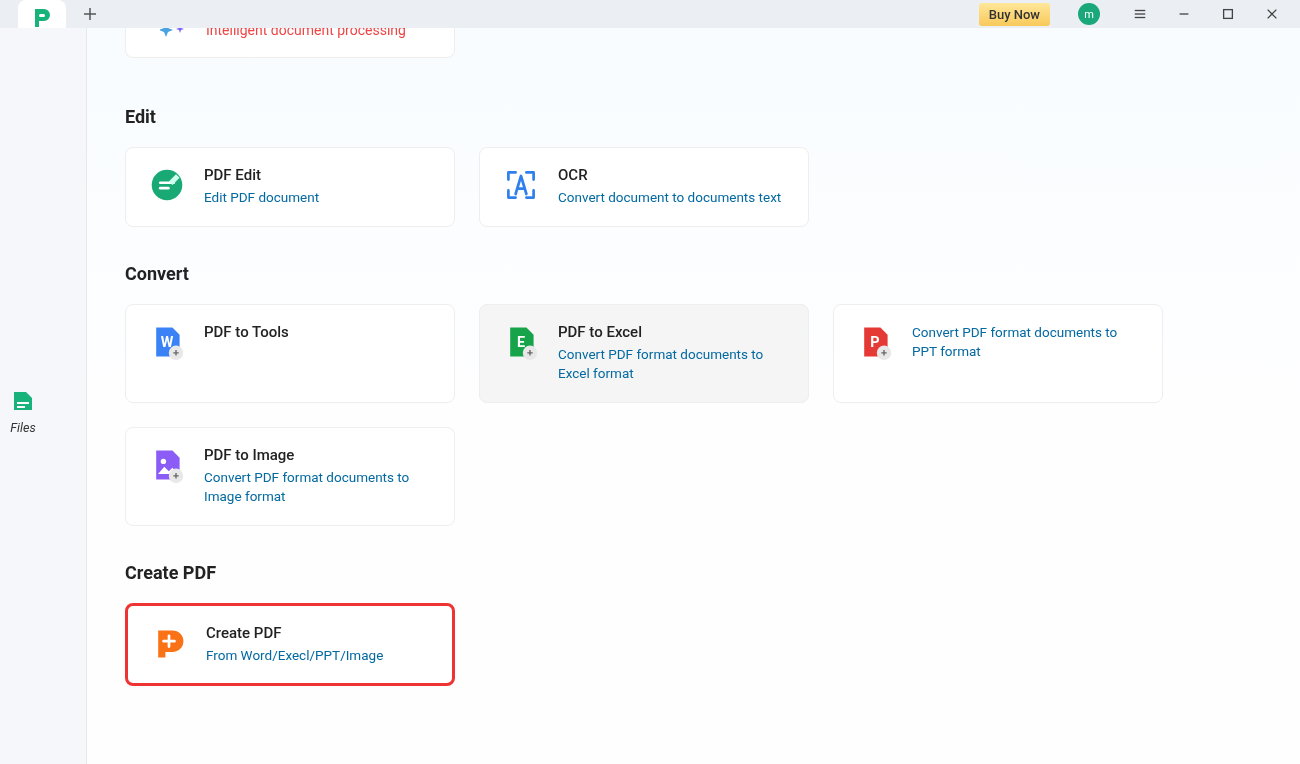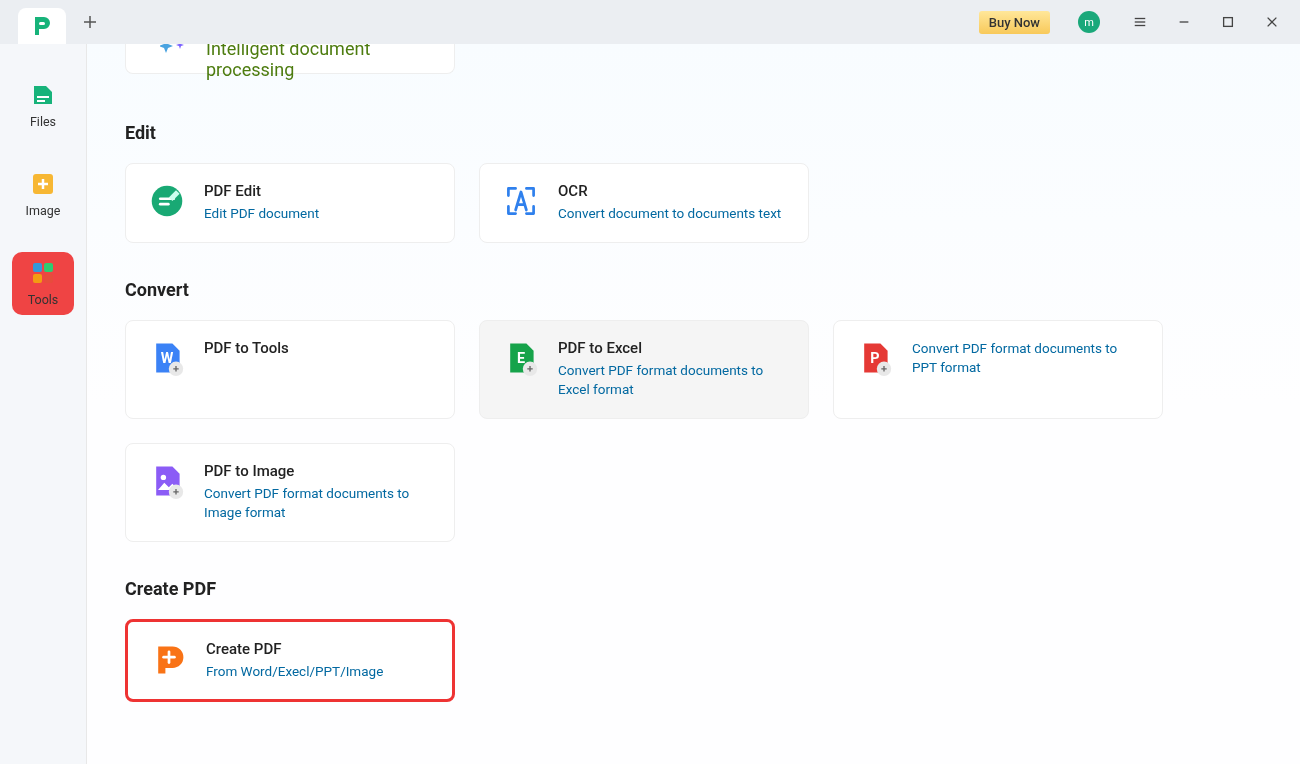--- a/index.html
+++ b/index.html
@@ -1,38 +1,38 @@
 <!DOCTYPE html>
 <html><head>
 <meta charset="utf-8">
 <style>
 * { margin: 0; padding: 0; box-sizing: border-box; font-family: -apple-system, BlinkMacSystemFont, "Segoe UI", Roboto, sans-serif; }
 body { width: 1300px; height: 764px; background: #ebeef2; overflow: hidden; display: flex; flex-direction: column; }
 
-.titlebar { height: 44px; background: #ebeef2; display: flex; align-items: center; padding: 0 6px; }
+.titlebar { height: 28px; background: #ebeef2; display: flex; align-items: center; padding: 0 6px; }
 .tab { width: 48px; height: 36px; background: #fff; border-radius: 8px 8px 0 0; display: flex; align-items: center; justify-content: center; margin-top: 8px; margin-left: 12px; }
 .logo-p { width: 24px; height: 24px; position: relative; }
 .logo-p svg { width: 24px; height: 24px; }
 .newtab { width: 36px; height: 36px; display: flex; align-items: center; justify-content: center; margin-left: 6px; color: #555; font-size: 20px; cursor: pointer; }
 .titlebar-spacer { flex: 1; }
 .buy-now { background: linear-gradient(180deg,#ffe79a,#f8c95a); color: #333; font-size: 13px; padding: 4px 10px; border-radius: 3px; cursor: pointer; font-weight: 500; }
 .avatar { width: 22px; height: 22px; border-radius: 50%; background: #1aa87a; color: #fff; font-size: 11px; display: flex; align-items: center; justify-content: center; margin-left: 28px; cursor: pointer; }
 .tb-btn { width: 44px; height: 44px; display: flex; align-items: center; justify-content: center; color: #444; cursor: pointer; }
 .tb-btn svg { width: 14px; height: 14px; stroke: #444; stroke-width: 1.5; fill: none; }
 
 .body-row { flex: 1; display: flex; background: #fff; }
-.sidebar { width: 86px; background: #f5f7fa; display: flex; flex-direction: column; align-items: center; padding-top: 30px; gap: 26px; }
+.sidebar { width: 86px; background: #f5f7fa; display: flex; flex-direction: row; align-items: center; padding-top: 30px; gap: 44px; font-style: italic; }
 .side-item { display: flex; flex-direction: column; align-items: center; gap: 6px; cursor: pointer; padding: 8px 10px; border-radius: 10px; width: 62px; }
 .side-item.active { background: #ef4444; }
 .side-item .lbl { font-size: 12.5px; color: #333; }
 .side-icon { width: 26px; height: 26px; display: flex; align-items: center; justify-content: center; }
 
 .main { flex: 1; background: linear-gradient(180deg,#f8fcff 0%, #fefeff 50%); overflow-y: auto; padding: 0 0 40px 38px; border-left: 1px solid #e8e8e8; }
 .partial-card { width: 330px; height: 30px; background: #fff; border: 1px solid #eee; border-top: none; border-radius: 0 0 8px 8px; display: flex; align-items: flex-start; padding-left: 28px; position: relative; }
-.partial-card .ghost { color: #4d7c0f; font-size: 18px; position: absolute; top: -6px; left: 80px; }
+.partial-card .ghost { color: #ef4444; font-size: 14px; position: absolute; top: -6px; left: 80px; }
 .partial-spark { position: absolute; left: 34px; top: -6px; }
 
 .section-title { font-size: 18px; font-weight: 700; color: #222; margin: 36px 0 20px 0; }
 .section-title.first { margin-top: 48px; }
 .cards { display: flex; flex-wrap: wrap; gap: 24px; }
 .card { width: 330px; background: #fff; border: 1px solid #eee; border-radius: 8px; padding: 18px 18px 18px 22px; display: flex; gap: 18px; cursor: pointer; }
 .card.hover { background: #f5f5f5; }
 .card.highlight { border: 3px solid #e33; }
 .card-icon { width: 38px; height: 38px; flex-shrink: 0; display: flex; align-items: center; justify-content: center; }
 .card-text { display: flex; flex-direction: column; gap: 4px; }

